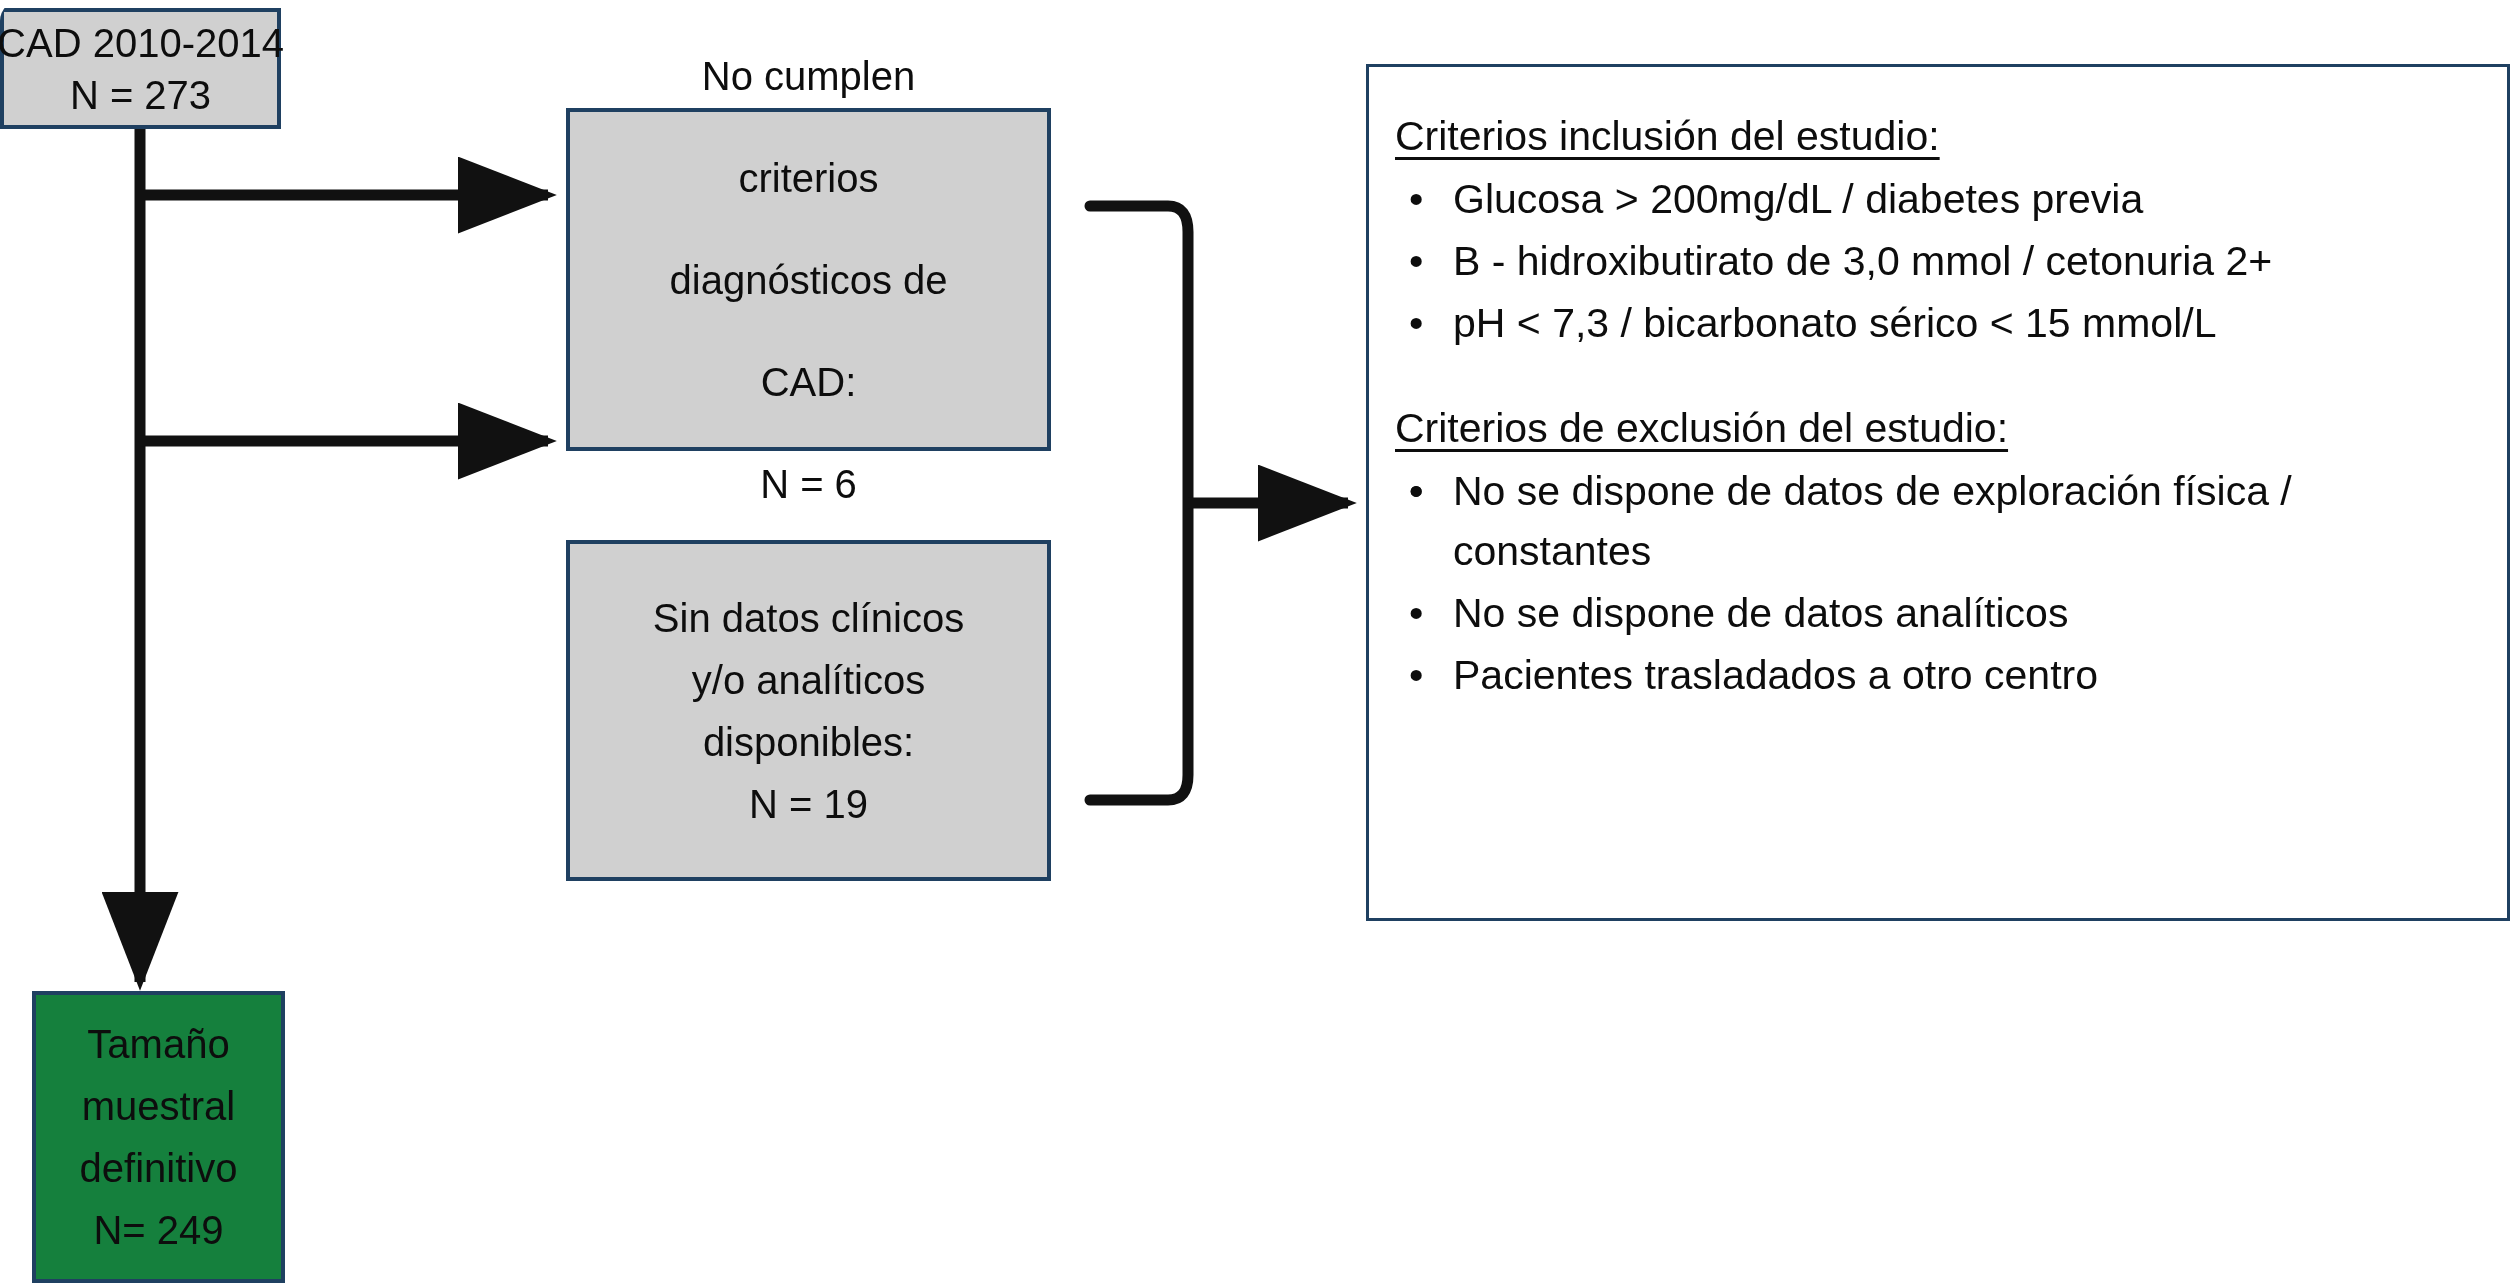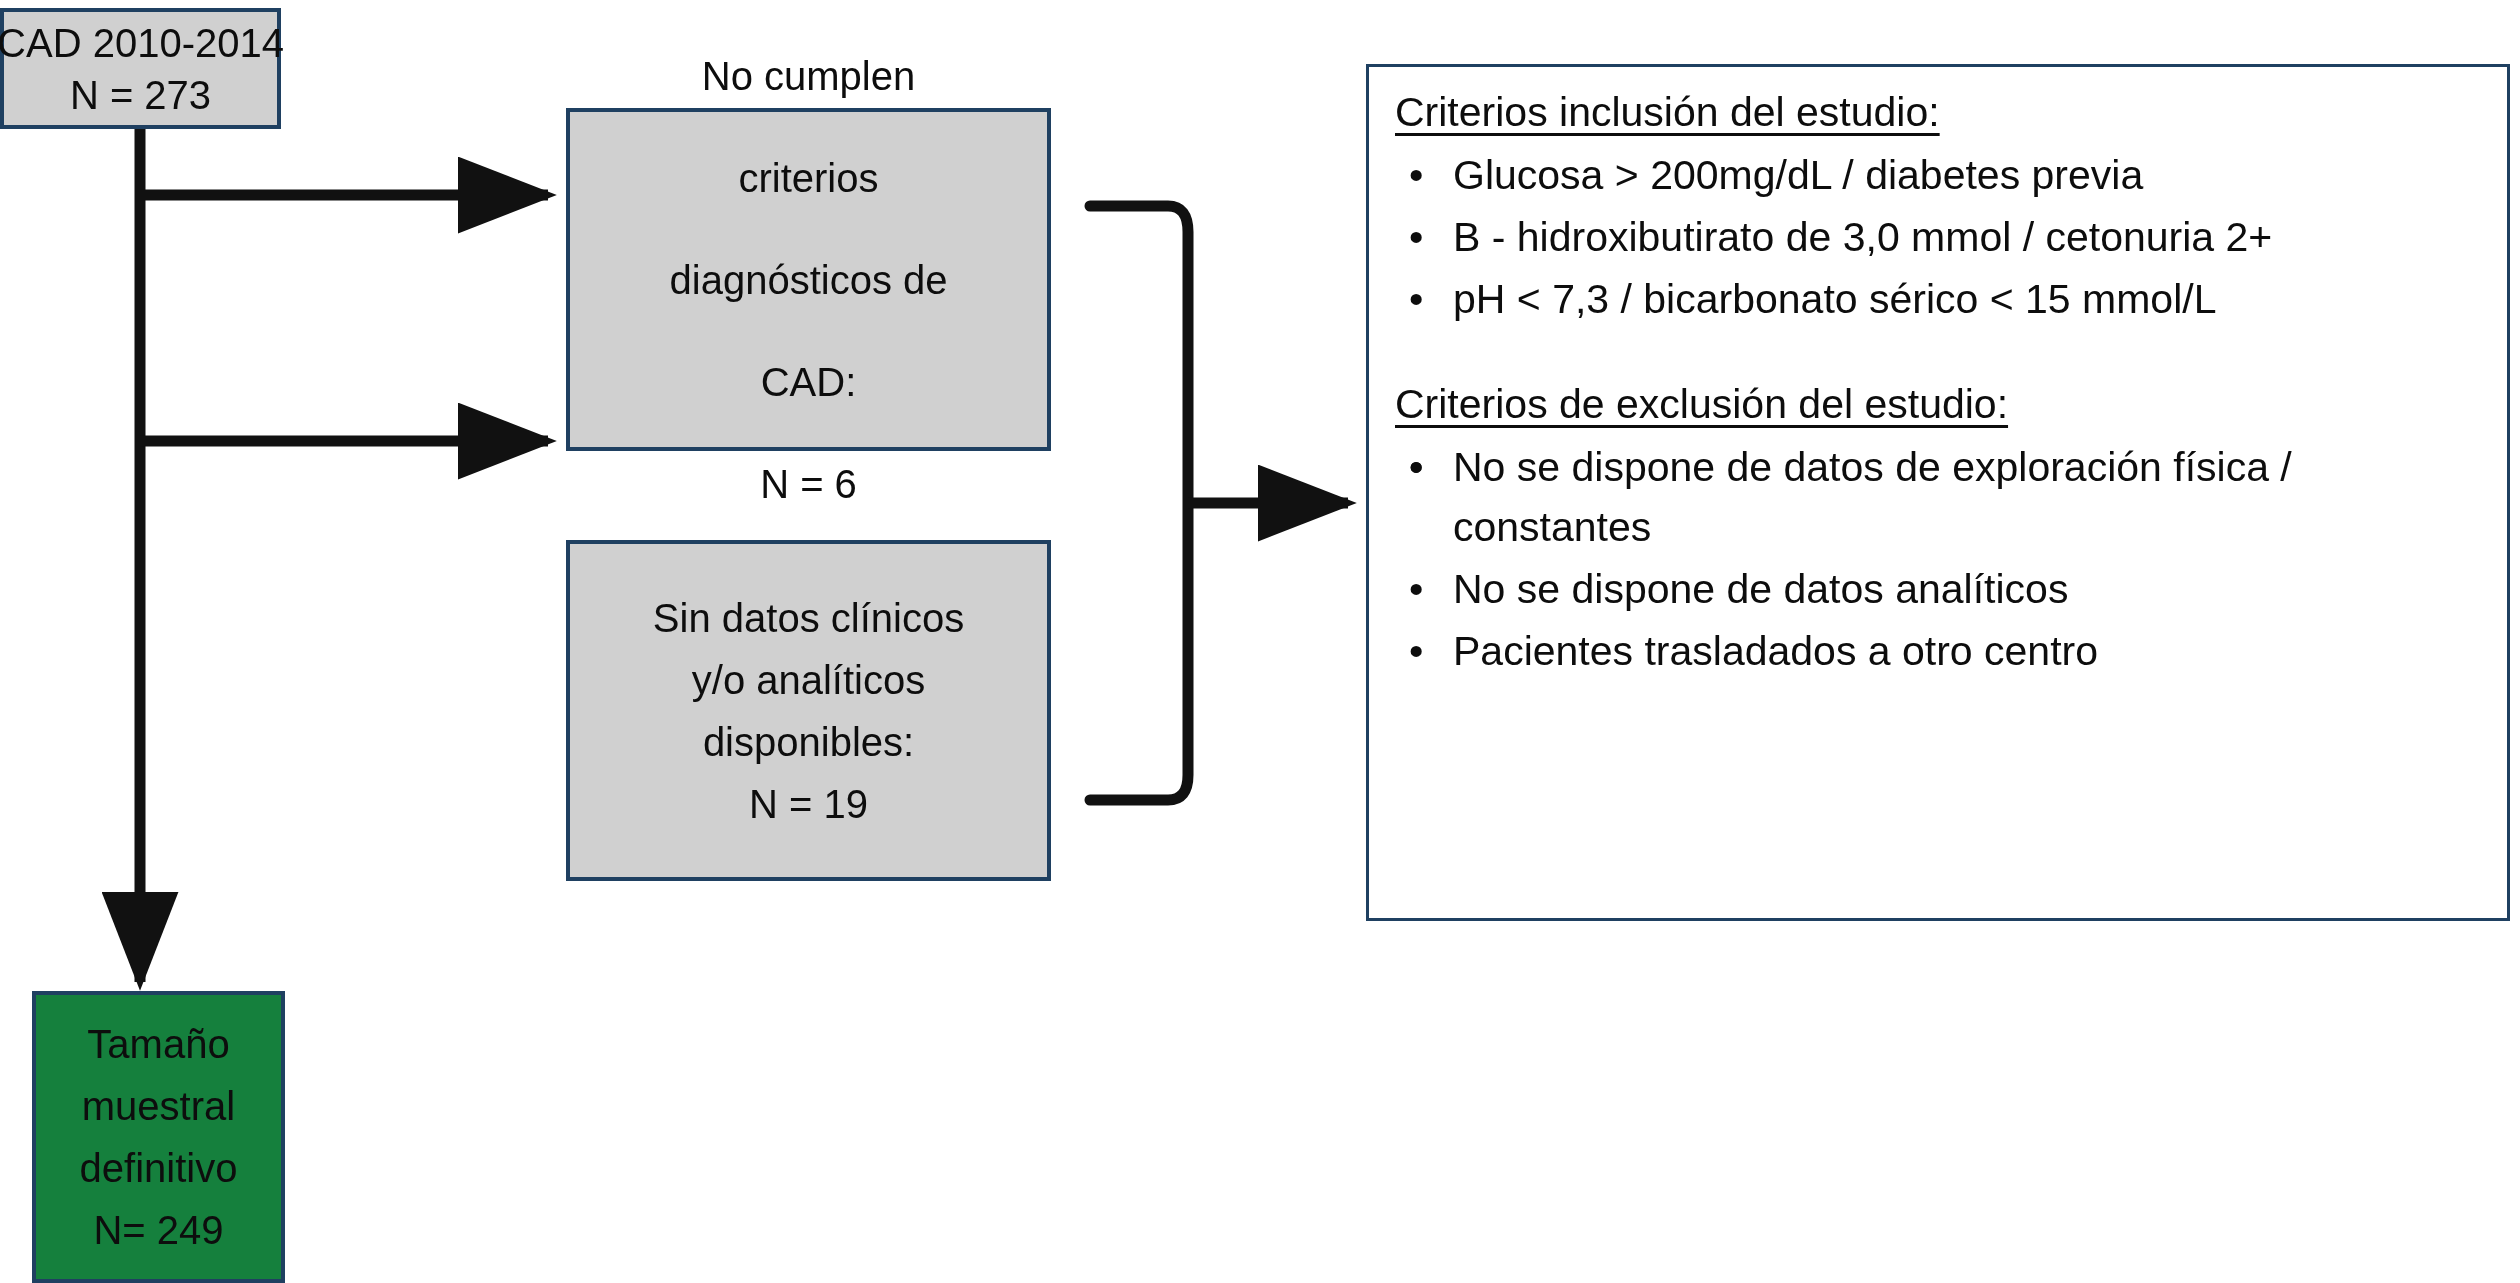--- a/index.html
+++ b/index.html
@@ -7,20 +7,21 @@
     padding: 0;
     background: #ffffff;
   }
   #stage {
     position: relative;
     width: 2520px;
     height: 1283px;
     background: #ffffff;
     overflow: hidden;
     font-family: "Liberation Sans", sans-serif;
+    border-radius: 21px;
   }
   .node {
     position: absolute;
     box-sizing: border-box;
     border: 4px solid #1f4061;
     display: flex;
     flex-direction: column;
     align-items: center;
     justify-content: center;
     text-align: center;
@@ -52,21 +53,21 @@
   }
 
   
   #criteria-panel {
     position: absolute;
     left: 1366px; top: 64px;
     width: 1144px; height: 857px;
     box-sizing: border-box;
     border: 3px solid #1f4061;
     background: #ffffff;
-    padding: 16px 26px 0 26px;
+    padding: 40px 26px 0 26px;
     color: #0d0d0d;
     font-size: 41px;
   }
   .crit-heading {
     text-decoration: underline;
     text-underline-offset: 7px;
     text-decoration-thickness: 3px;
     margin: 0 0 4px 0;
     line-height: 58px;
     white-space: nowrap;

